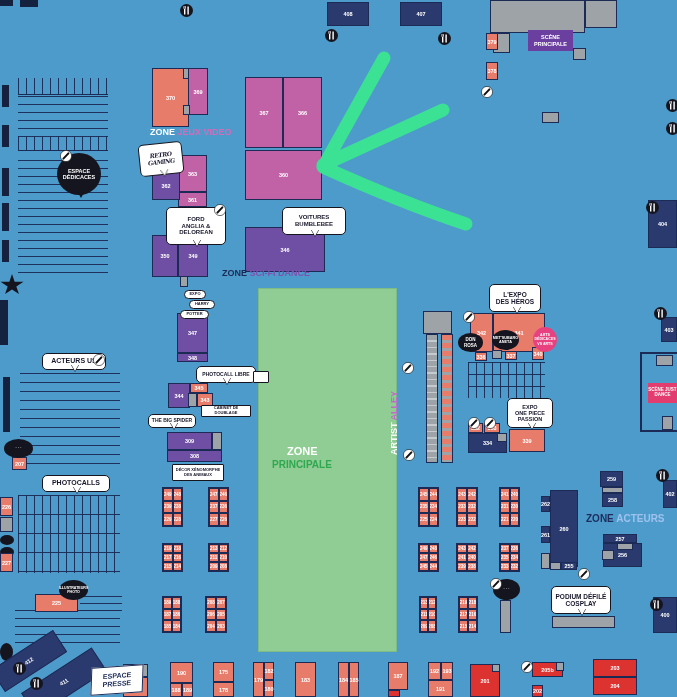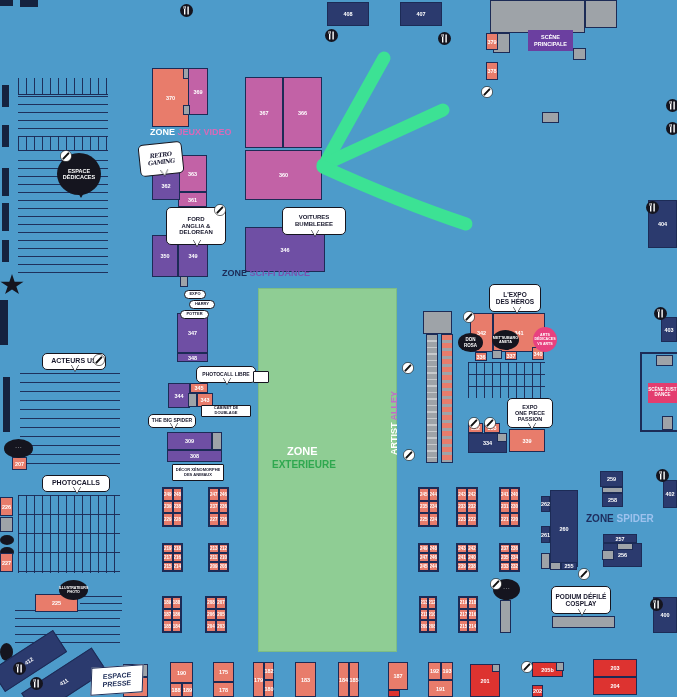--- a/index.html
+++ b/index.html
@@ -406,23 +406,23 @@
       <div style="background: rgb(232, 124, 107);">217</div>
       <div style="background: rgb(232, 124, 107);">216</div>
       <div style="background: rgb(232, 124, 107);">215</div>
       <div style="background: rgb(232, 124, 107);">214</div>
     </div>
     <div class="labelbox" style="left: 528px; top: 30px; width: 45px; height: 21px; background: rgb(107, 63, 160); font-size: 5.5px;">SCÈNE PRINCIPALE</div>
     <div class="labelbox" style="left: 648px; top: 383px; width: 29px; height: 20px; background: rgb(227, 61, 111); font-size: 4.5px;">SCÈNE JUST DANCE</div>
     <div class="labelbox" style="left: 91px; top: 666px; width: 52px; height: 28px; background: rgb(255, 255, 255); font-size: 7px; color: rgb(28, 43, 86); transform: skewX(-6deg) rotate(-4deg); border: 1.5px solid rgb(28, 43, 86);">ESPACE PRESSE</div>
     <div class="zl" style="left: 150px; top: 127px; font-size: 9px;"><span style="color: rgb(255, 255, 255);">ZONE </span><span style="color: rgb(216, 106, 184);">JEUX VIDEO</span></div>
     <div class="zl" style="left: 222px; top: 268px; font-size: 9px;"><span style="color: rgb(28, 43, 86);">ZONE </span><span style="color: rgb(122, 82, 176);">SCI-FI DANCE</span></div>
-    <div class="zl" style="left: 586px; top: 513px; font-size: 10px;"><span style="color: rgb(30, 45, 94);">ZONE </span><span style="color: rgb(157, 194, 238);">SPIDER</span></div>
+    <div class="zl" style="left: 586px; top: 513px; font-size: 10px;"><span style="color: rgb(30, 45, 94);">ZONE </span><span style="color: rgb(157, 194, 238);">ACTEURS</span></div>
     <div class="zl" style="left: 287px; top: 445px; font-size: 11px;"><span style="color: rgb(255, 255, 255);">ZONE</span></div>
-    <div class="zl" style="left: 272px; top: 459px; font-size: 10px;"><span style="color: rgb(47, 168, 79);">EXTERIEURE</span></div>
+    <div class="zl" style="left: 272px; top: 459px; font-size: 10px;"><span style="color: rgb(47, 168, 79);">PRINCIPALE</span></div>
     <div class="zl" style="left: 362px; top: 418px; font-size: 9px; transform: rotate(-90deg);"><span style="color: rgb(255, 255, 255);">ARTIST </span><span style="color: rgb(192, 108, 201);">ALLEY</span></div>
     <div class="bub black tail" style="left: 57px; top: 153px; width: 44px; height: 42px; font-size: 5.5px; white-space: pre-line;">ESPACE
 DÉDICACES</div>
     <div class="bub white tail" style="left: 42px; top: 353px; width: 64px; height: 17px; font-size: 7px; white-space: pre-line;">ACTEURS US</div>
     <div class="bub white tail" style="left: 42px; top: 475px; width: 68px; height: 17px; font-size: 7px; white-space: pre-line;">PHOTOCALLS</div>
     <div class="bub white tail" style="left: 166px; top: 207px; width: 60px; height: 38px; font-size: 6px; white-space: pre-line;">FORD
 ANGLIA &amp;
 DELOREAN</div>
     <div class="bub white tail" style="left: 282px; top: 207px; width: 64px; height: 28px; font-size: 6px; white-space: pre-line;">VOITURES
 BUMBLEBEE</div>

